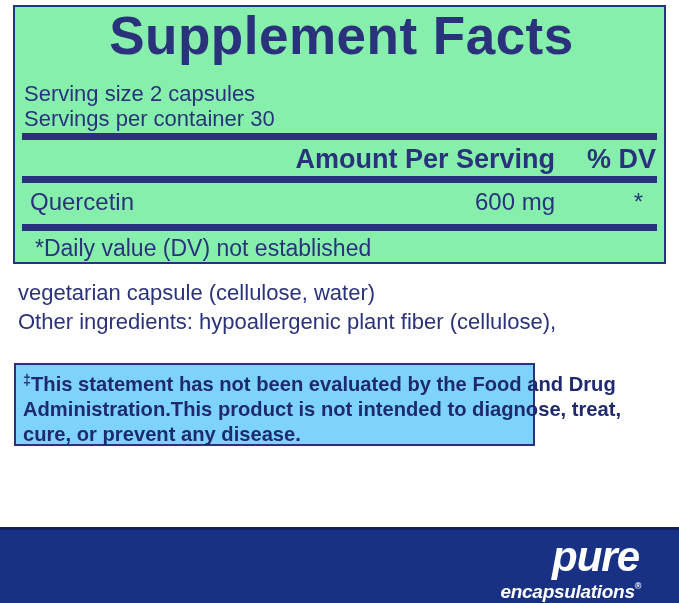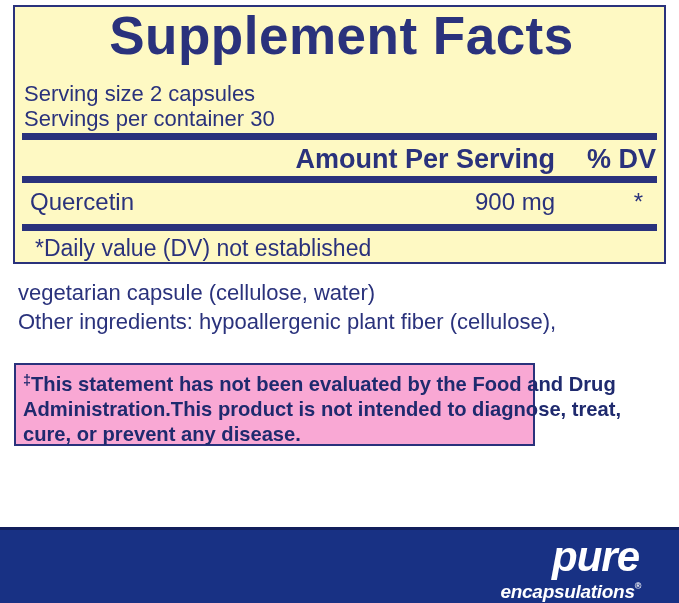--- a/index.html
+++ b/index.html
@@ -17,21 +17,21 @@
 
   
   .facts-panel {
     position: absolute;
     left: 13px;
     top: 5px;
     width: 653px;
     height: 259px;
     border: 2px solid #2a327c;
     box-sizing: border-box;
-    background: #fef9c3;
+    background: #86efac;
   }
 
   .facts-title {
     position: absolute;
     left: 14px;
     top: -2px;
     width: 625px;
     font-size: 53px;
     font-weight: bold;
     letter-spacing: 0.5px;
@@ -138,21 +138,21 @@
 
   
   .disclaimer-box {
     position: absolute;
     left: 14px;
     top: 363px;
     width: 521px;
     height: 83px;
     border: 2px solid #2a327c;
     box-sizing: border-box;
-    background: #f9a8d4;
+    background: #7dd3fc;
   }
   .disclaimer-text {
     position: absolute;
     left: 7px;
     top: 2px;
     width: 640px;
     color: #1f2a6e;
     font-size: 21px;
     font-weight: bold;
     line-height: 25px;
@@ -225,21 +225,21 @@
 
   <div class="col-headers">
     <span class="hdr-amount">Amount Per Serving</span>
     <span class="hdr-dv">% DV</span>
   </div>
 
   <div class="rule rule-thick-2"></div>
 
   <div class="nutrient-row">
     <span class="nutrient-name">Quercetin</span>
-    <span class="nutrient-amount">900 mg</span>
+    <span class="nutrient-amount">600 mg</span>
     <span class="nutrient-dv">*</span>
   </div>
 
   <div class="rule rule-thick-3"></div>
 
   <div class="footnote">*Daily value (DV) not established</div>
 </div>
 
 <div class="other-ingredients">
   <div class="oi-line">vegetarian capsule (cellulose, water)</div>

